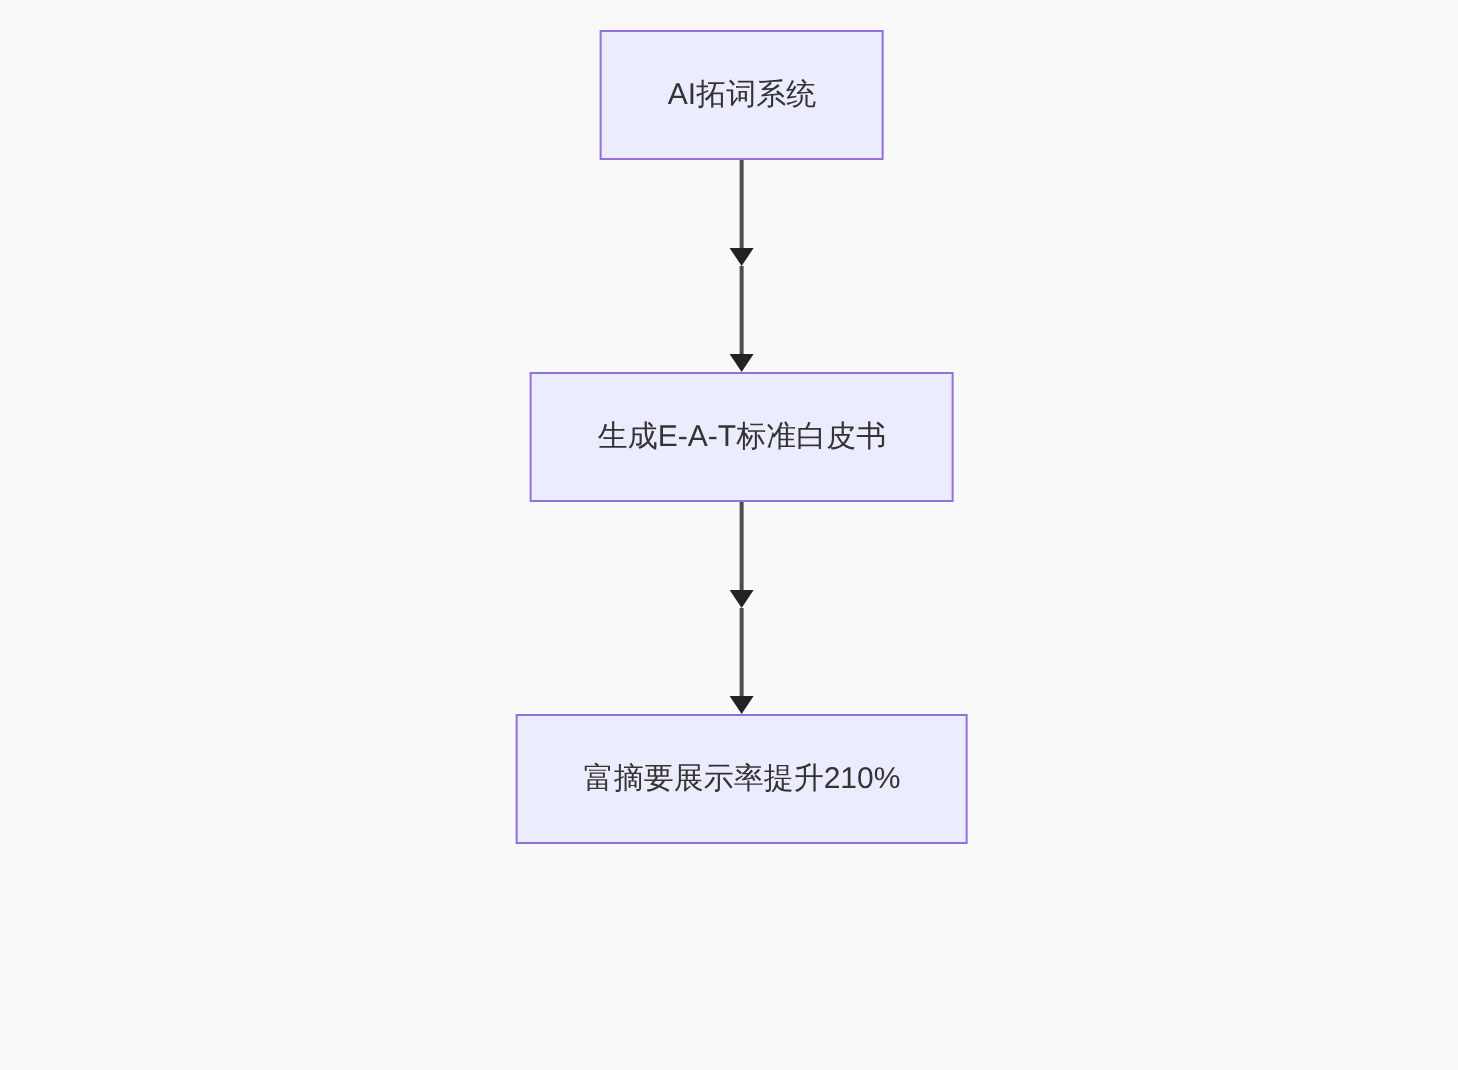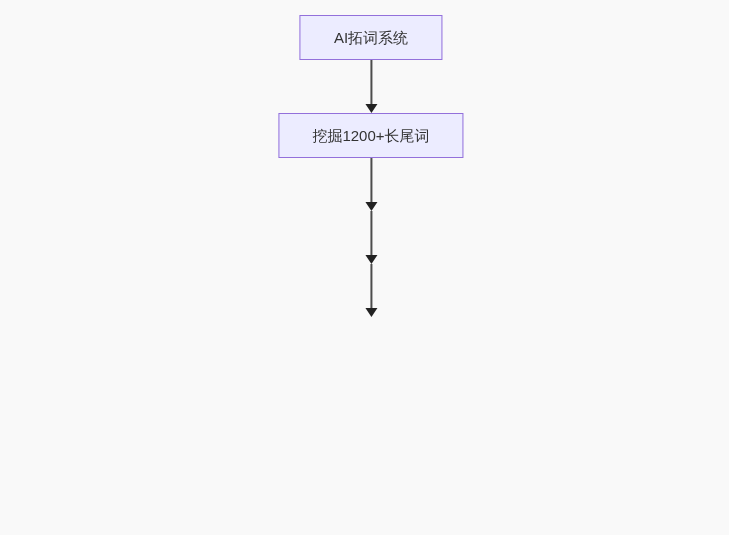--- a/index.html
+++ b/index.html
@@ -24,21 +24,21 @@
     align-items: center;
   }
   .node {
     background: #ECECFF;
     border: 1px solid #9370DB;
     color: #333333;
     font-size: 15px;
     line-height: 18px;
     padding: 18px 33px;
     box-sizing: border-box;
-    height: 45px;
+    height: 65px;
     display: flex;
     align-items: center;
     justify-content: center;
     white-space: nowrap;
     text-align: center;
   }
   .edge {
     height: 53px;
     display: flex;
     flex-direction: column;
@@ -63,33 +63,34 @@
 
 <div class="flowchart">
 
   <div class="node">AI拓词系统</div>
 
   <div class="edge">
     <div class="line"></div>
     <div class="arrowhead"></div>
   </div>
 
-  <div class="node">挖掘1200+长尾词</div>
+
+  <div class="edge">
+    <div class="line"></div>
+    <div class="arrowhead"></div>
+  </div>
+
+  <div class="node">生成E-A-T标准白皮书</div>
 
   <div class="edge">
     <div class="line"></div>
     <div class="arrowhead"></div>
   </div>
 
 
   <div class="edge">
     <div class="line"></div>
     <div class="arrowhead"></div>
   </div>
 
-
-  <div class="edge">
-    <div class="line"></div>
-    <div class="arrowhead"></div>
-  </div>
-
+  <div class="node">富摘要展示率提升210%</div>
 
 </div>
 
 </body></html>

